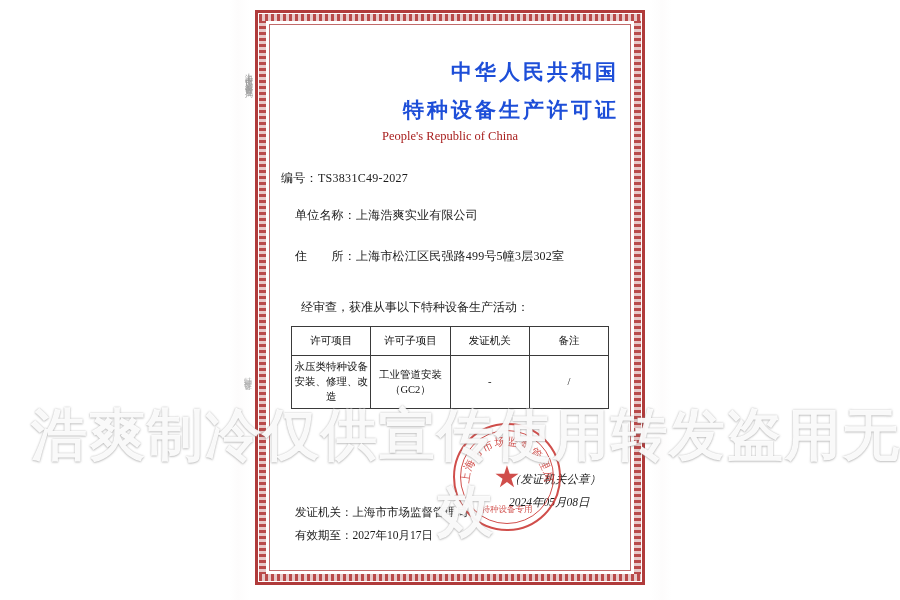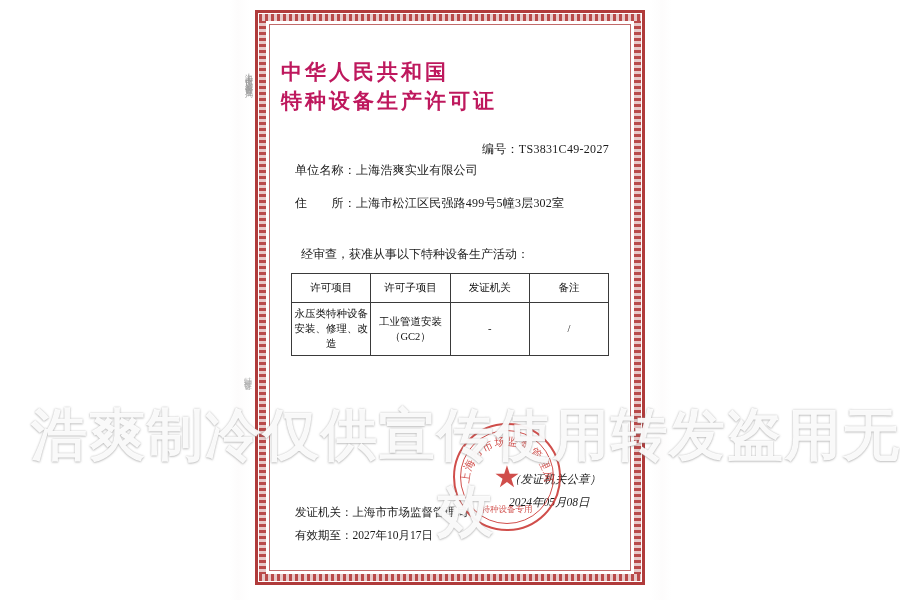--- a/index.html
+++ b/index.html
@@ -64,66 +64,65 @@
     border: 1px solid #c06a6a;
   }
   .content {
     position: absolute;
     left: 26px;
     top: 26px;
     right: 26px;
     bottom: 26px;
   }
   .title-cn1, .title-cn2 {
-    text-align: left;
-    color: #be185d;
+    text-align: right;
+    color: #1d4ed8;
     font-weight: bold;
     letter-spacing: 3px;
     font-family: Liberation Serif, serif;
   }
   .title-cn1 {
     font-size: 21px;
     margin-top: 22px;
   }
   .title-cn2 {
     font-size: 21px;
-    margin-top: 1px;
+    margin-top: 10px;
   }
   .title-en {
     text-align: center;
     color: #a8201f;
     font-size: 12.5px;
     margin-top: 9px;
     letter-spacing: 0.2px;
   }
   .title-en2 {
     text-align: center;
     color: #a8201f;
     font-size: 12.5px;
     margin-top: 5px;
   }
   .serial {
-    text-align: right;
     font-size: 12px;
     color: #1b1b1b;
     margin-top: 26px;
     padding-right: 10px;
     letter-spacing: 0.3px;
   }
   .field {
     font-size: 12px;
     color: #1b1b1b;
-    margin-top: 16px;
+    margin-top: 24px;
     padding-left: 14px;
     letter-spacing: 0.2px;
   }
   .field .lbl {
     display: inline-block;
   }
-  .field-gap-1 { margin-top: 4px; }
+  .field-gap-1 { margin-top: 20px; }
   .statement {
     font-size: 12px;
     color: #1b1b1b;
     margin-top: 34px;
     padding-left: 20px;
   }
   table.perm {
     margin: 10px auto 0 auto;
     border-collapse: collapse;
     width: 318px;
@@ -264,20 +263,21 @@
 <div class="side-text2">特种设备</div>
 
 <div class="cert-wrap">
   <div class="border-outer"></div>
   <div class="border-pattern"></div>
   <div class="border-inner"></div>
 
   <div class="content">
     <div class="title-cn1">中华人民共和国</div>
     <div class="title-cn2">特种设备生产许可证</div>
+    <div class="title-en2">People's Republic of China</div>
 
     <div class="serial">编号：TS3831C49-2027</div>
 
     <div class="field field-gap-1">
       <span class="lbl">单位名称：</span><span>上海浩爽实业有限公司</span>
     </div>
     <div class="field">
       <span class="lbl">住　　所：</span><span>上海市松江区民强路499号5幢3层302室</span>
     </div>
 

